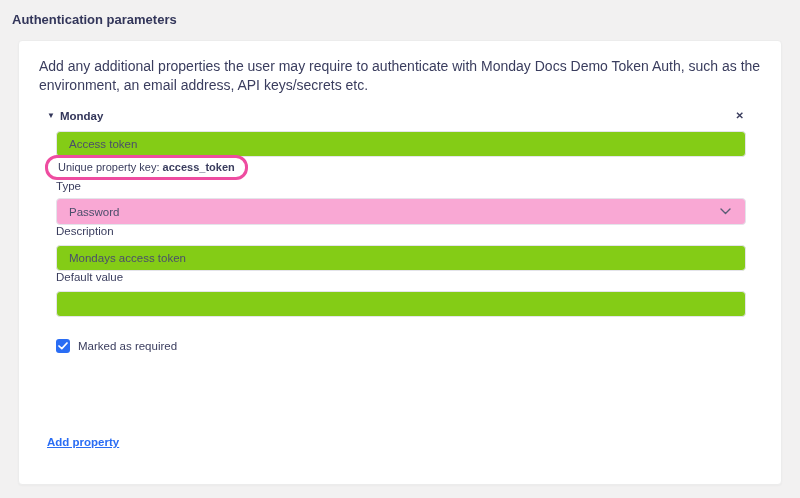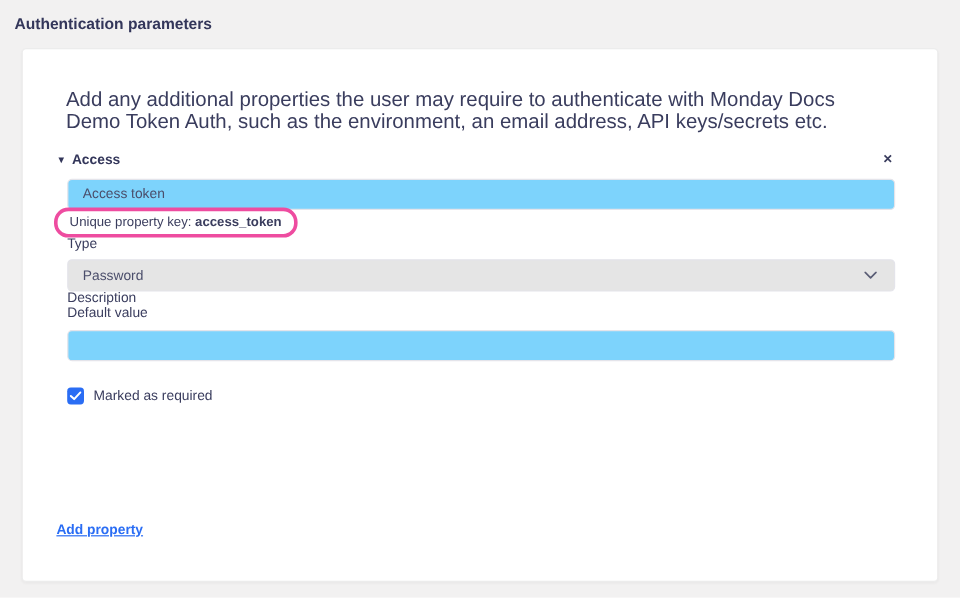--- a/index.html
+++ b/index.html
@@ -20,23 +20,23 @@
     position: relative;
     margin: 13px 18px 0 18px;
     width: 764px; height: 445px;
     background: #ffffff;
     border: 1px solid #ececec;
     border-radius: 4px;
     box-shadow: 0 1px 2px rgba(0,0,0,0.03);
     padding: 16px 20px 28px 20px;
   }
   .card-desc {
-    margin: 16px;
+    margin: 0;
     max-width: 724px;
-    font-size: 17px;
+    font-size: 14px;
     line-height: 19px;
     color: var(--text-dark, #3a3d5e);
   }
   .property { margin: 14px 0 0 8px; width: 699px; }
   .prop-header {
     display: flex; align-items: center; justify-content: space-between;
     font-size: 11.5px;
   }
   .prop-header-left { display: flex; align-items: center; cursor: pointer; }
   .caret-icon { font-size: 8px; line-height: 1; margin-right: 5px; color: #33365a; }
@@ -47,21 +47,21 @@
   }
   .fields { margin-left: 9px; width: 690px; }
   .text-input {
     display: block; width: 100%; height: 26px;
     border: 1px solid var(--input-border, #e4e4ea);
     border-radius: 4px;
     padding: 0 12px;
     font-family: "Liberation Sans", sans-serif;
     font-size: 11.5px; color: #4b4e6b;
     margin-top: 8px;
-    outline: none; background: #7dd3fc;
+    outline: none; background: #84cc16;
   }
   .unique-key-pill {
     position: relative;
     display: inline-block;
     margin: -2px 0 0 -11px;
     background: #fff;
     border: 3px solid var(--accent-pink, #ee4ca0);
     border-radius: 12px;
     padding: 3px 10px 4px 10px;
     font-size: 11px; color: var(--text-dark, #3a3d5e);
@@ -73,21 +73,21 @@
     color: var(--text-dark, #3a3d5e);
   }
   .select-box {
     margin-top: 6px;
     width: 100%; height: 27px;
     border: 1px solid var(--input-border, #e4e4ea);
     border-radius: 4px;
     display: flex; align-items: center; justify-content: space-between;
     padding: 0 14px 0 12px;
     font-size: 11.5px; color: #4b4e6b;
-    cursor: pointer; background: #e5e5e5;
+    cursor: pointer; background: #f9a8d4;
   }
   .checkbox-row {
     margin-top: 22px;
     display: flex; align-items: center;
     cursor: pointer;
   }
   .checkbox {
     width: 14px; height: 14px;
     background: var(--checkbox-blue, #2a6df4);
     border-radius: 3px;
@@ -110,21 +110,21 @@
 
 <div class="card">
 
   <p class="card-desc">Add any additional properties the user may require to authenticate with Monday Docs Demo Token Auth, such as the environment, an email address, API keys/secrets etc.</p>
 
   <div class="property">
 
     <div class="prop-header">
       <div class="prop-header-left">
         <span class="caret-icon">▼</span>
-        <span class="prop-title">Access</span>
+        <span class="prop-title">Monday</span>
       </div>
       <span class="close-btn">✕</span>
     </div>
 
     <div class="fields">
 
       <input class="text-input" type="text" value="Access token" style="">
 
       <div class="unique-key-pill">
         <span>Unique property key: </span><b>access_token</b>
@@ -132,20 +132,21 @@
 
       <label class="field-label">Type</label>
       <div class="select-box">
         <span>Password</span>
         <svg width="11" height="7" viewBox="0 0 11 7">
           <polyline points="1,1 5.5,5.5 10,1" fill="none" stroke="#5a5d75" stroke-width="1.4" stroke-linecap="round" stroke-linejoin="round"></polyline>
         </svg>
       </div>
 
       <label class="field-label">Description</label>
+      <input class="text-input" type="text" value="Mondays access token" style="">
 
       <label class="field-label">Default value</label>
       <input class="text-input" type="text" value="" style="">
 
       <div class="checkbox-row">
         <span class="checkbox">
           <svg width="10" height="8" viewBox="0 0 10 8">
             <polyline points="1,4 3.8,6.6 9,1" fill="none" stroke="#ffffff" stroke-width="1.7" stroke-linecap="round" stroke-linejoin="round"></polyline>
           </svg>
         </span>

